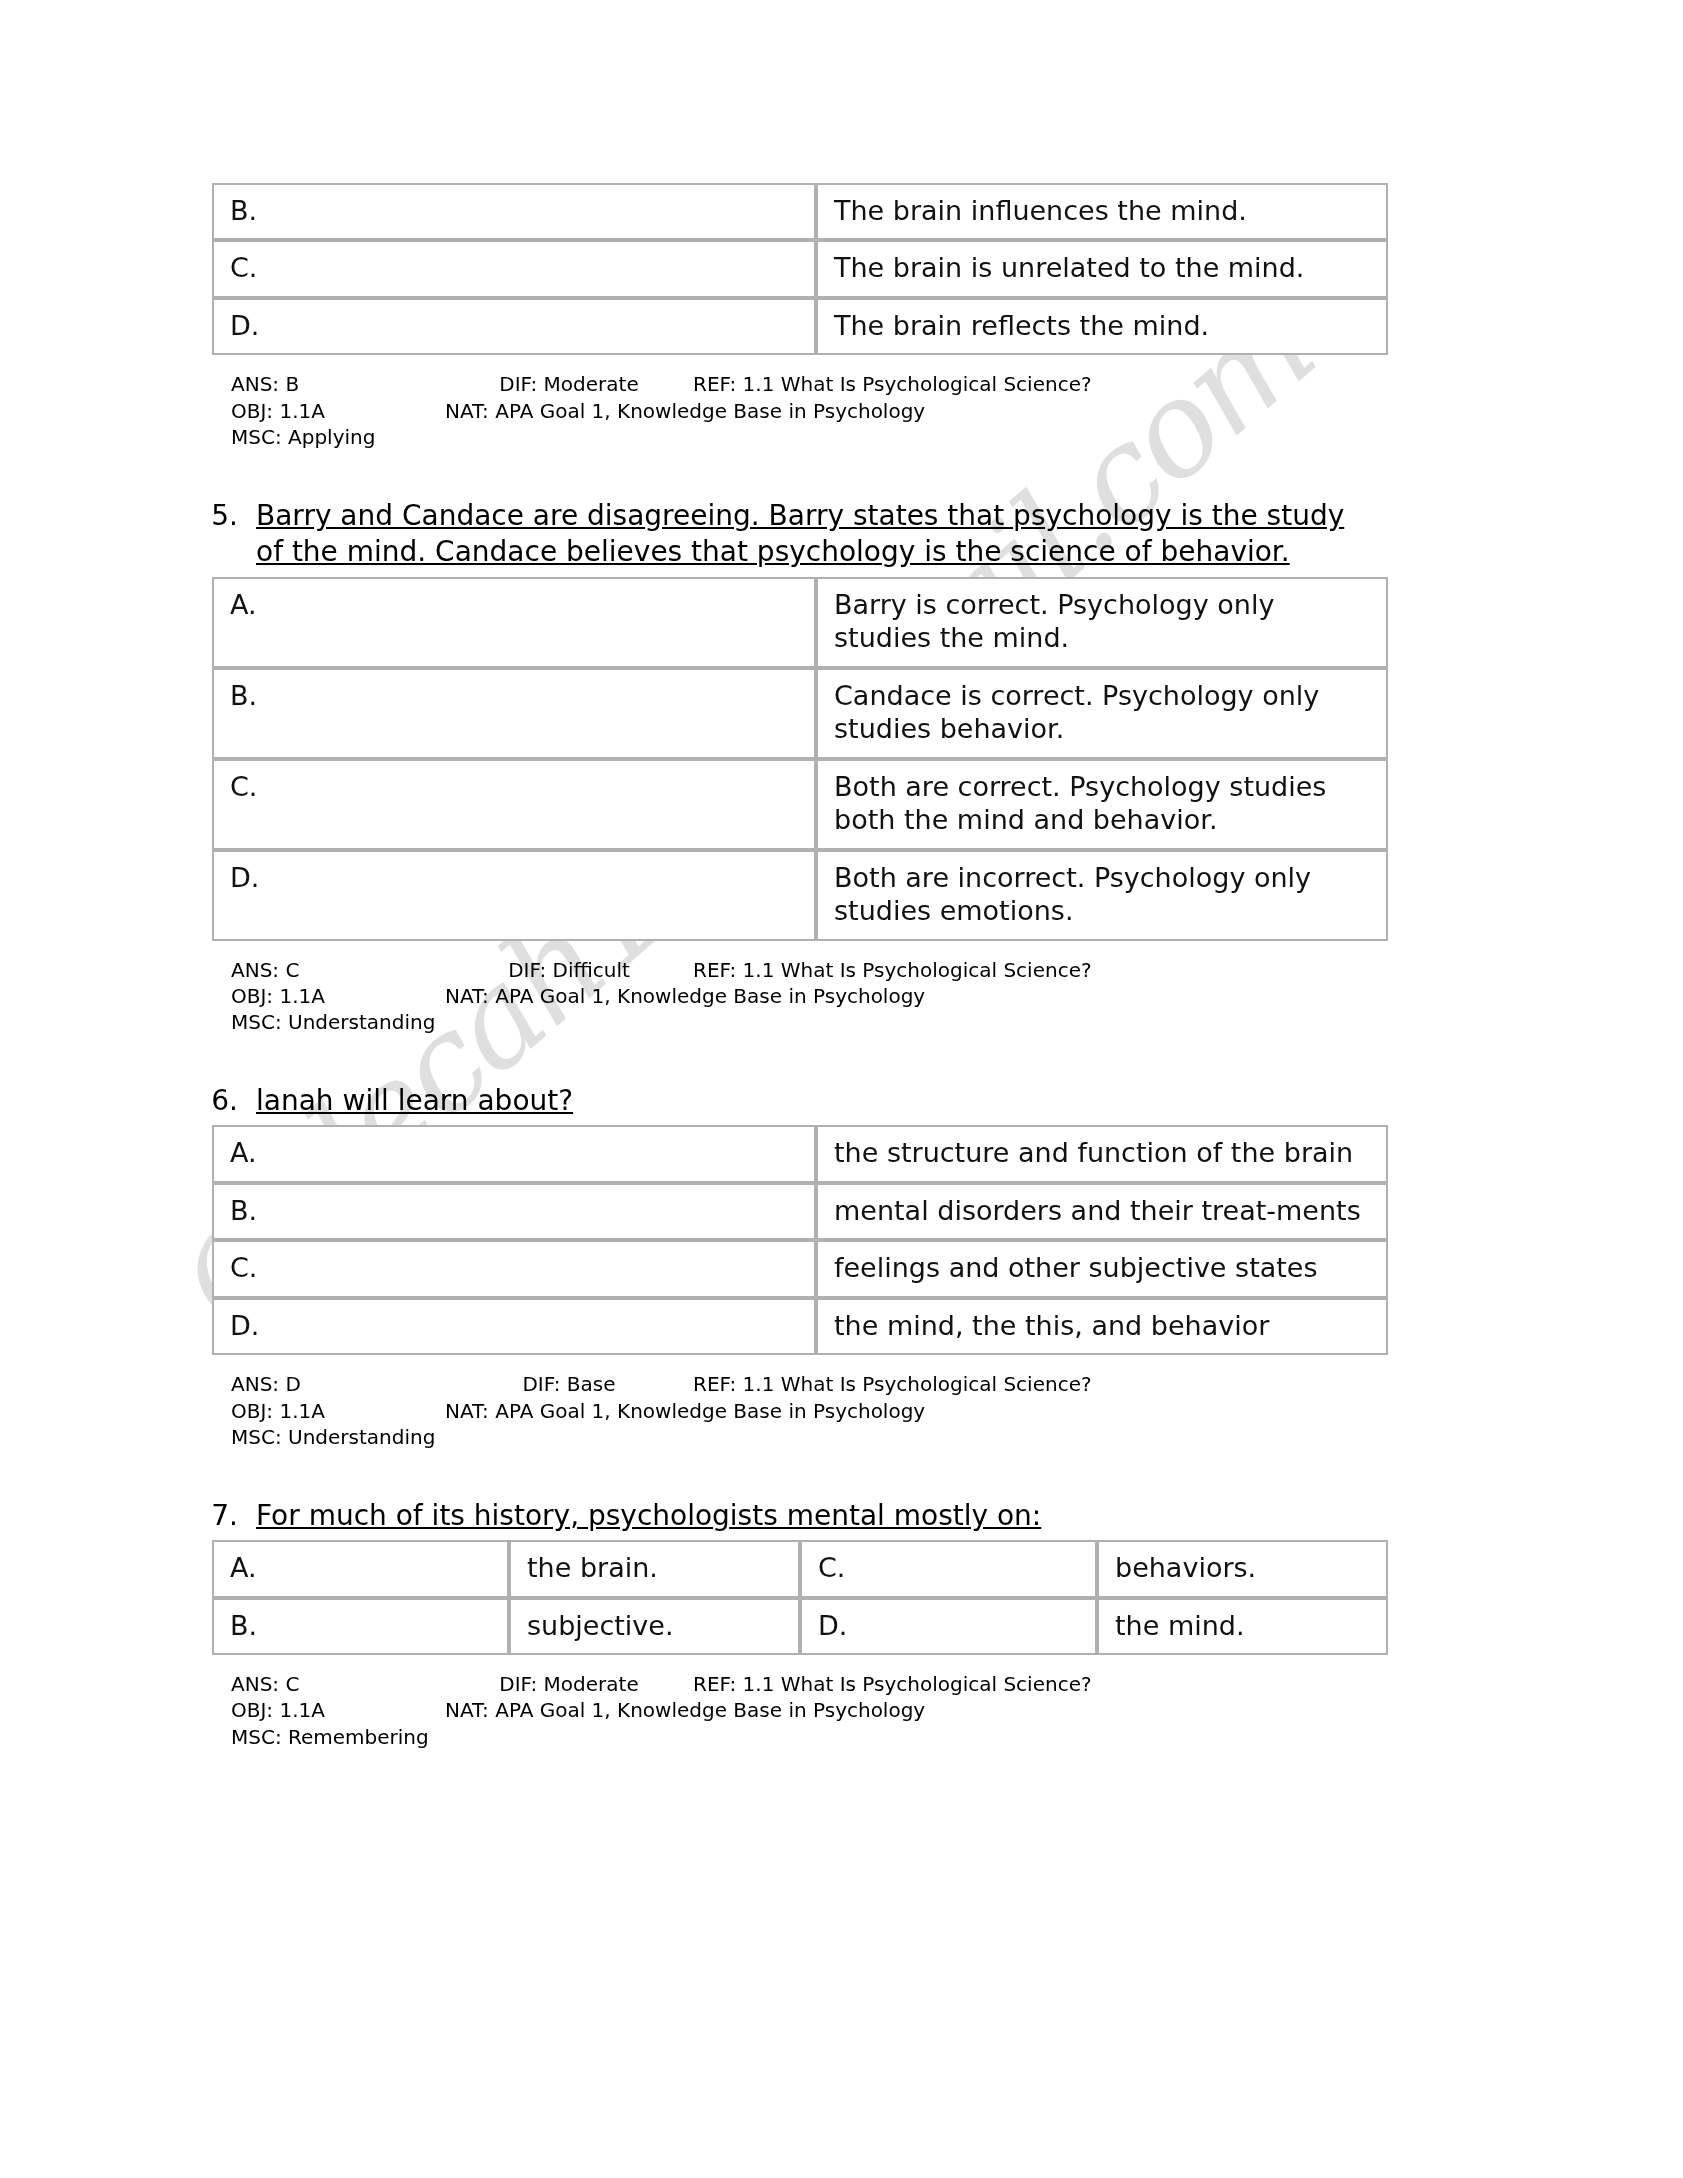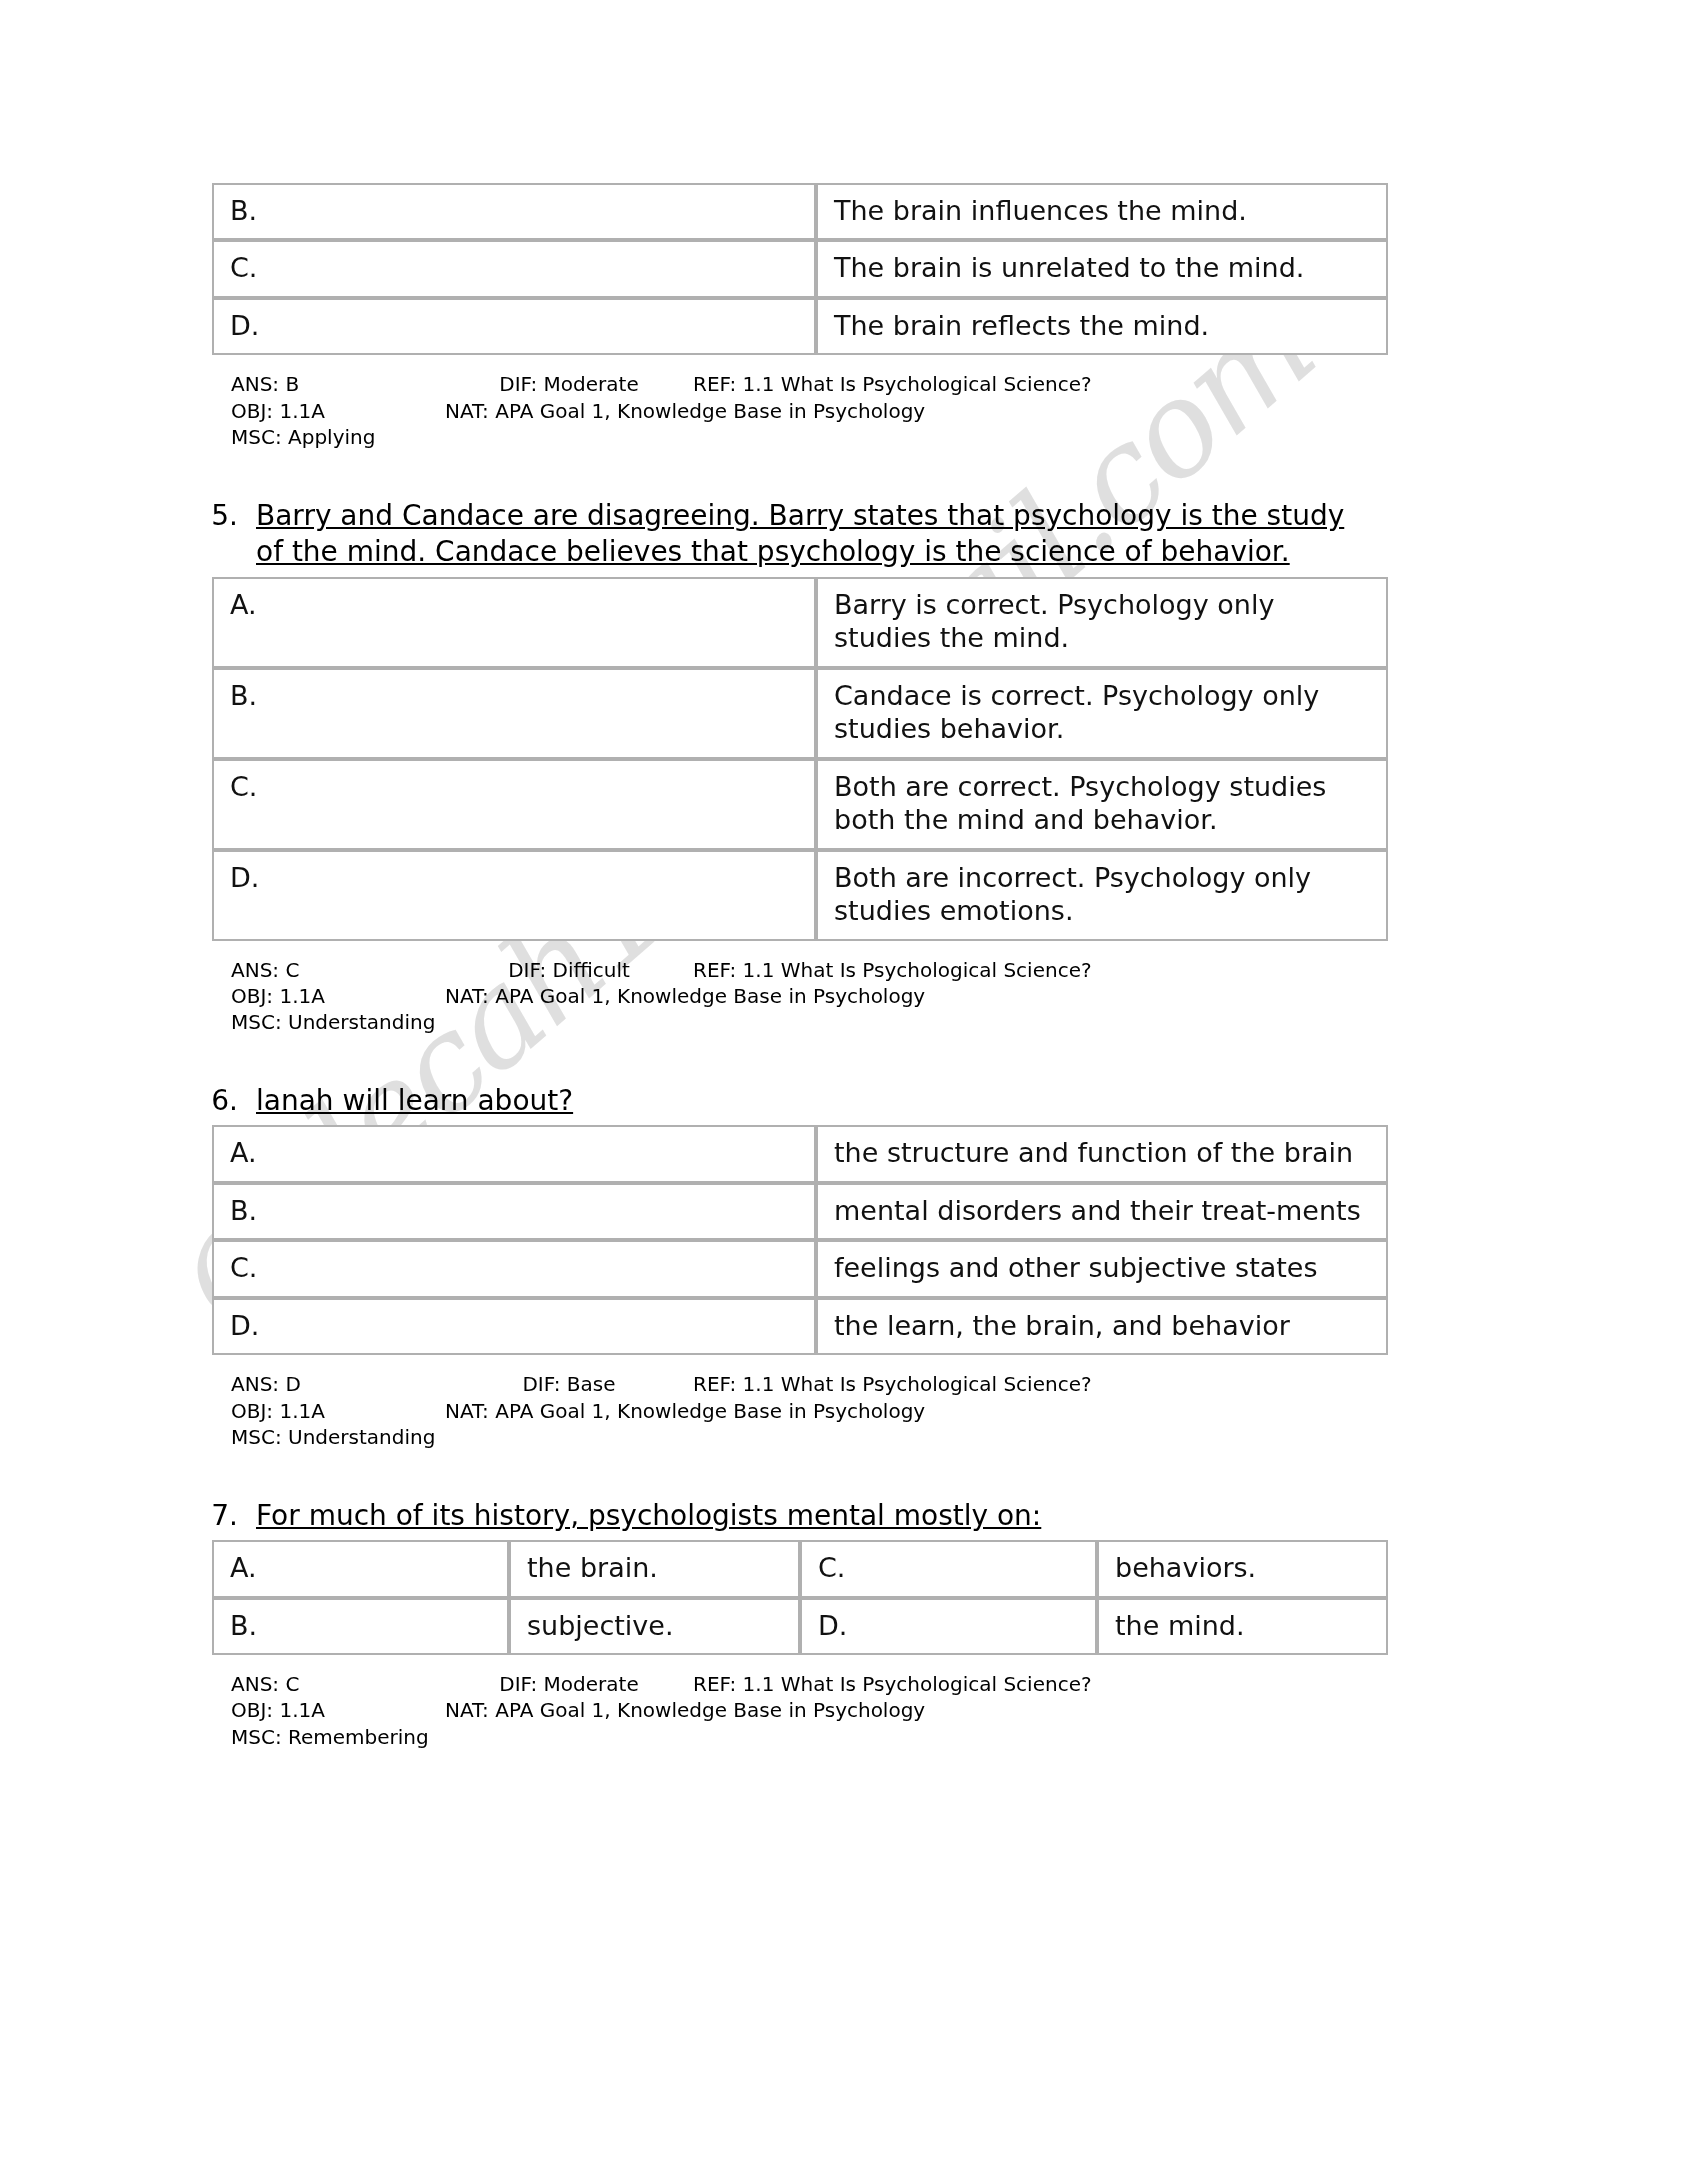--- a/index.html
+++ b/index.html
@@ -241,21 +241,21 @@
           <tr>
             <td class="letter">B.</td>
             <td class="value">mental disorders and their treat-ments</td>
           </tr>
           <tr>
             <td class="letter">C.</td>
             <td class="value">feelings and other subjective states</td>
           </tr>
           <tr>
             <td class="letter">D.</td>
-            <td class="value">the learn, the brain, and behavior</td>
+            <td class="value">the mind, the this, and behavior</td>
           </tr>
         </tbody>
       </table>
 
       <div class="meta">
         <div class="meta-row">
           <span class="m-a">ANS:  D</span>
           <span class="m-b">DIF:   Base</span>
           <span class="m-c">REF:  1.1 What Is Psychological Science?</span>
         </div>

